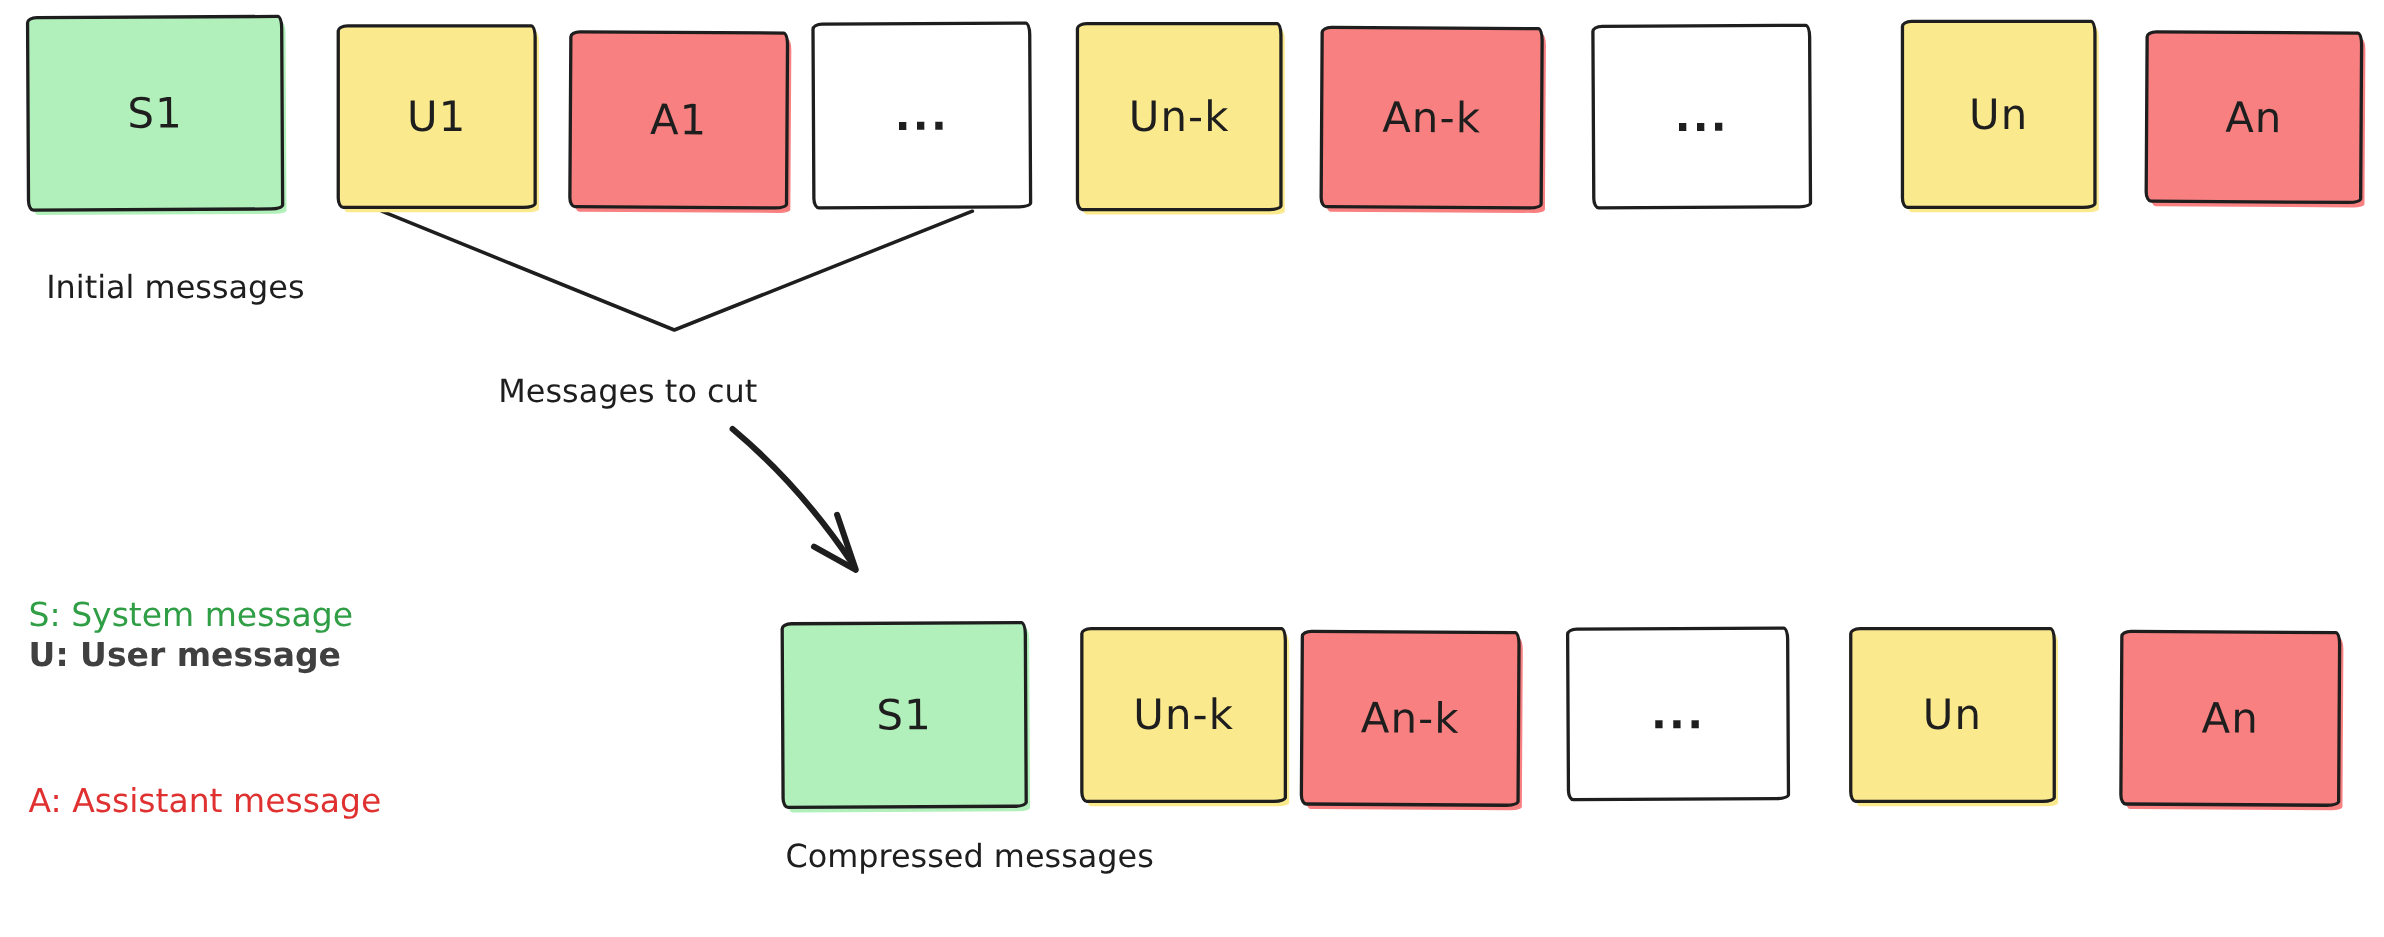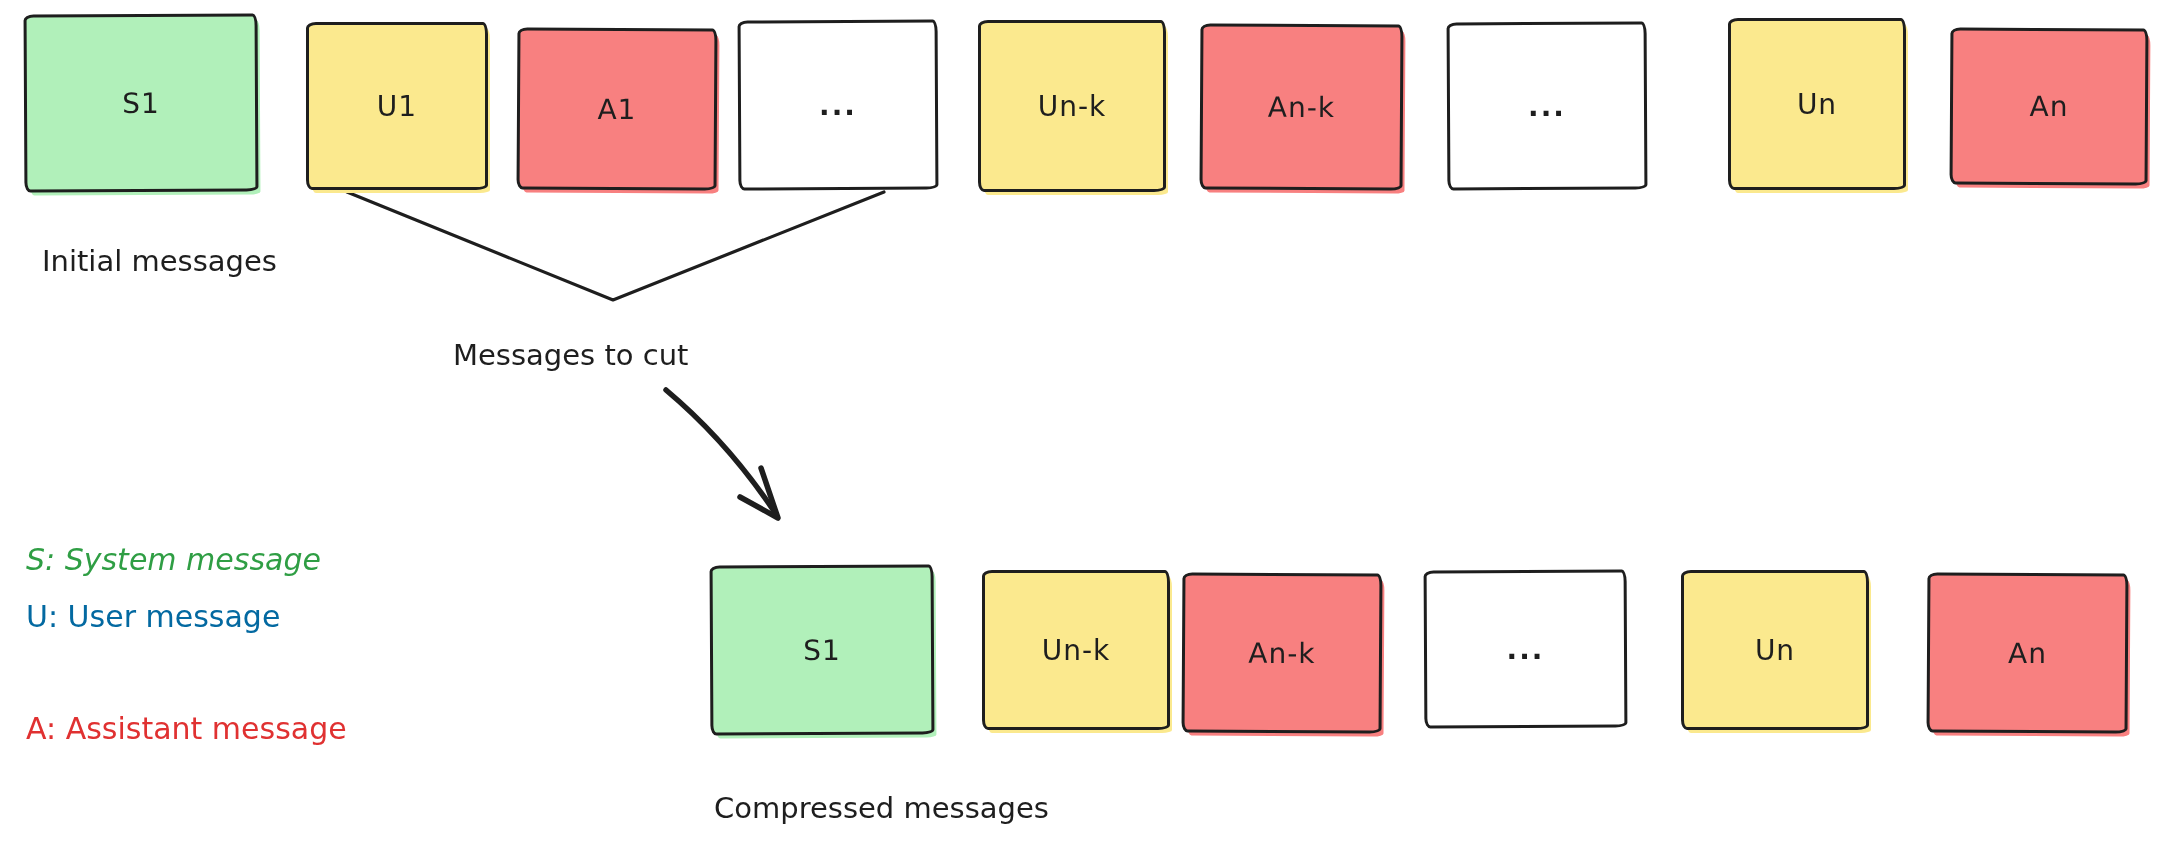--- a/index.html
+++ b/index.html
@@ -4,31 +4,31 @@
 <style>
   html,body{margin:0;padding:0;background:#ffffff;}
   .canvas{position:relative;width:2167px;height:852px;background:#ffffff;overflow:hidden;
           font-family:"DejaVu Sans", sans-serif;color:#1e1e1e;}
   .overlay{position:absolute;left:0;top:0;width:2167px;height:852px;pointer-events:none;}
   .box{position:absolute;display:flex;align-items:center;justify-content:center;
        border:3px solid #1e1e1e;box-sizing:border-box;
        border-radius:10px 5px 12px 6px / 6px 12px 5px 10px;}
   .box:nth-of-type(3n){transform:rotate(.35deg);}
   .box:nth-of-type(3n+1){transform:rotate(-.3deg);}
-  .box .box-label{font-size:28px;letter-spacing:1px;white-space:nowrap;}
+  .box .box-label{font-size:38px;letter-spacing:1px;white-space:nowrap;}
   .system{background:#b1f0ba;box-shadow:4px 5px 0 -2px #b1f0ba;}
   .user{background:#fbe98e;box-shadow:4px 5px 0 -2px #fbe98e;margin-left:16px;}
   .assistant{background:#f88080;box-shadow:4px 5px 0 -2px #f88080;}
   .ellipsis{background:#ffffff;}
   .ellipsis .box-label{font-weight:bold;letter-spacing:2px;}
   .caption{position:absolute;font-size:29px;white-space:nowrap;}
   .legend{position:absolute;left:0;top:0;}
   .legend-item{position:absolute;font-size:30px;white-space:nowrap;left:26px;}
-  .legend-system{color:#2f9e44;top:542px;font-style:italic;}
-  .legend-user{color:#0369a1;top:599px;}
+  .legend-system{color:#2f9e44;top:542px;}
+  .legend-user{color:#404040;top:578px;font-weight:bold;}
   .legend-assistant{color:#e03131;top:711px;}
 </style>
 </head>
 <body>
 
 <div class="canvas">
 
   <svg class="overlay" width="2167" height="852" viewBox="0 0 2167 852">
     <polyline points="347,192 613,300 884,192" fill="none" stroke="#1e1e1e" stroke-width="3.2" stroke-linecap="round" stroke-linejoin="round"></polyline>
     <path d="M666,390 Q728,442 776,514" fill="none" stroke="#1e1e1e" stroke-width="5.5" stroke-linecap="round"></path>
@@ -85,15 +85,15 @@
   <div class="box ellipsis" style="left:1424px;top:570px;width:203px;height:158px">
     <span class="box-label">...</span>
     </div>
   <div class="box user" style="left:1665px;top:570px;width:188px;height:160px">
     <span class="box-label">Un</span>
     </div>
   <div class="box assistant" style="left:1927px;top:573px;width:201px;height:160px">
     <span class="box-label">An</span>
     </div>
 
-  <div class="caption" style="left:714px;top:791px">Compressed messages</div>
+  <div class="caption" style="left:714px;top:761px">Compressed messages</div>
 
 </div>
 
 </body></html>

